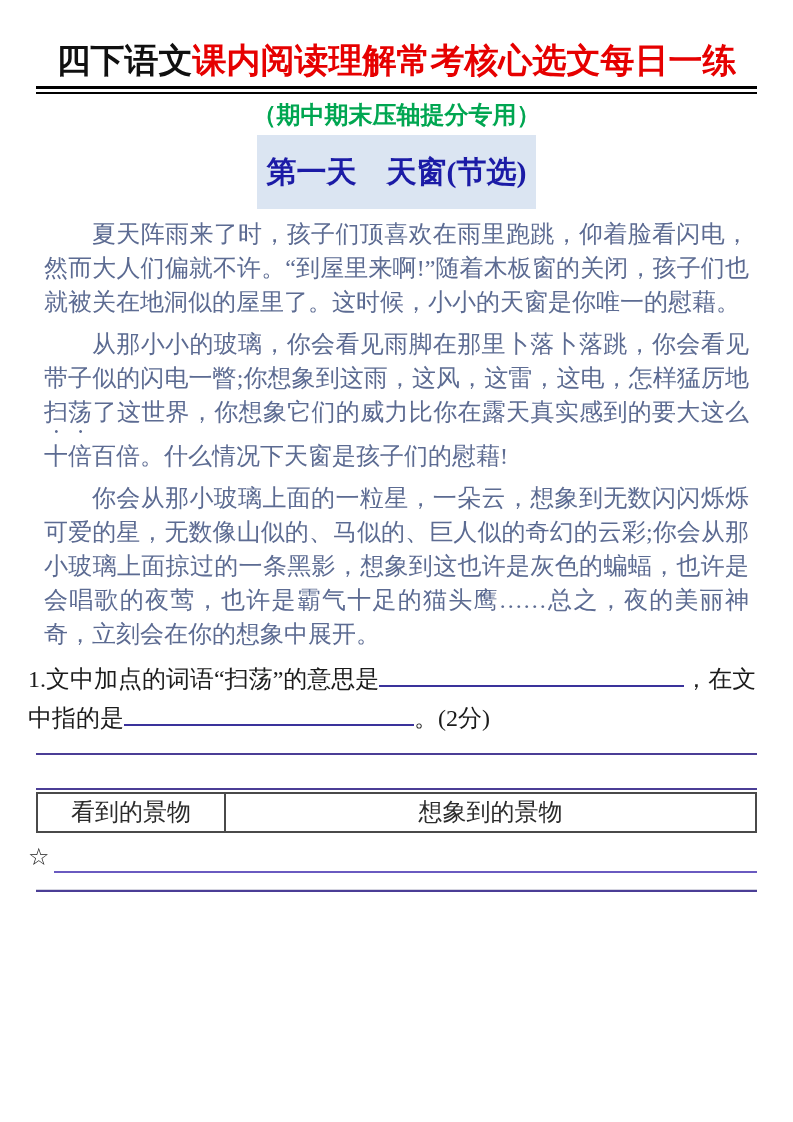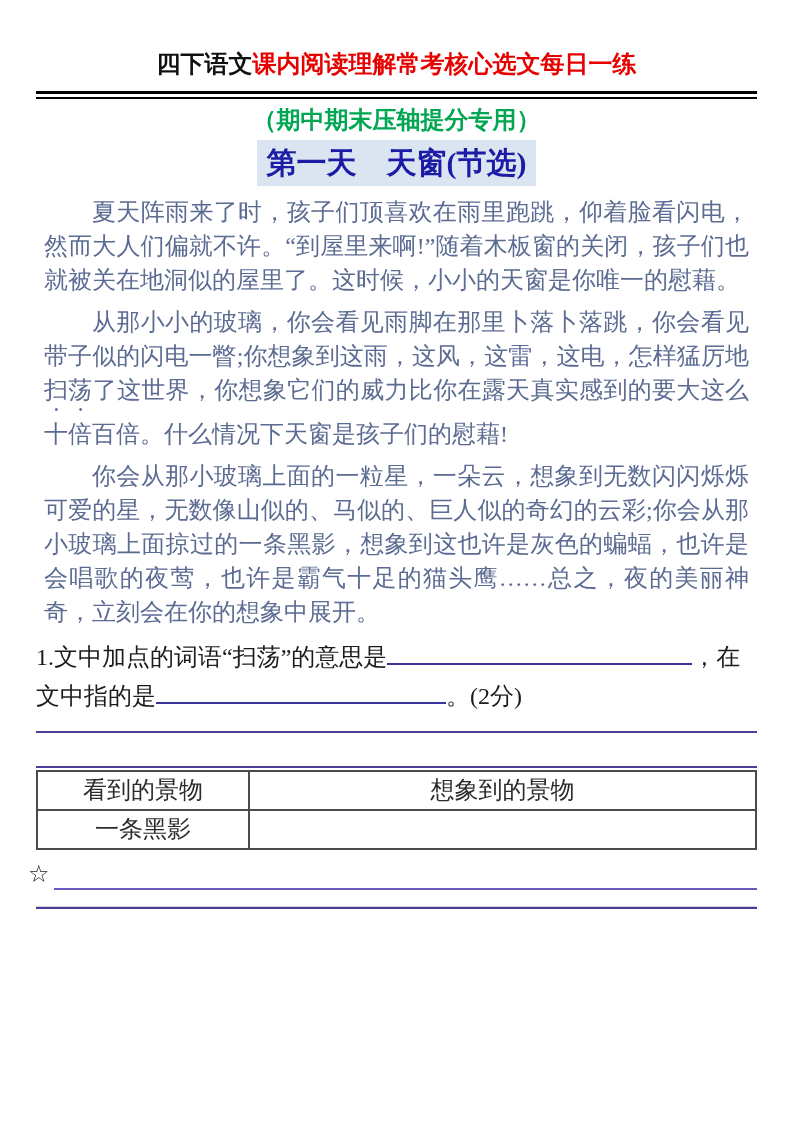--- a/index.html
+++ b/index.html
@@ -3,71 +3,71 @@
 <meta charset="utf-8">
 <style>
   html,body{margin:0;padding:0;background:#ffffff;}
   .page{
     width:793px;height:1122px;box-sizing:border-box;
     padding:38px 36px 0 36px;background:#ffffff;overflow:hidden;
     font-family:"Liberation Serif","DejaVu Serif",serif;
   }
   
   .title{
-    margin:12px;text-align:center;font-size:24px;font-weight:bold;
+    margin:3px;text-align:center;font-size:34px;font-weight:bold;
     line-height:1.2;white-space:nowrap;
   }
   .t-black{color:#101010;}
   .t-red{color:#e60000;}
   .double-rule{
     margin-top:4px;height:3px;
     border-top:3px solid #000;border-bottom:2px solid #000;
   }
   .subtitle{
     margin-top:4px;text-align:center;color:#00a651;
     font-weight:bold;font-size:24px;line-height:34px;
   }
   .heading-wrap{text-align:center;margin-top:3px;line-height:38px;}
   .section-heading{
     display:inline-block;background:#dbe5f2;color:#1b1ba6;
-    font-weight:bold;font-size:30px;padding:4px 10px;line-height:38px;
+    font-weight:bold;font-size:30px;padding:18px 10px;line-height:38px;
   }
   
   .passage{margin-top:8px;}
   .passage p{
     margin:8px;font-size:24px;line-height:34px;color:#5c6b92;
     text-align:justify;text-indent:2em;
   }
   .emph{
     -webkit-text-emphasis:dot;-webkit-text-emphasis-position:under right;
     text-emphasis:dot;text-emphasis-position:under right;
   }
   
   .questions{margin-top:6px;margin-left:-8px;}
   .questions p{
-    margin:8px;font-size:24px;line-height:38px;color:#1b1b1b;text-align:left;
+    margin:0;font-size:24px;line-height:38px;color:#1b1b1b;text-align:left;
   }
   .blank{
     display:inline-block;border-bottom:2px solid #3a329b;
     height:26px;vertical-align:baseline;
   }
   .blank-q1a{width:305px;}
   .blank-q1b{width:290px;}
   
   .ans-line{height:0;border-bottom:2px solid #4b3e96;}
   .ans-line-1{margin-top:16px;}
   .ans-line-2{margin-top:33px;}
   .q3{margin-top:4px;}
   
   .sight-table{
     border-collapse:collapse;width:100%;margin-top:2px;table-layout:fixed;
   }
   .sight-table td{
     border:2px solid #4a4a4a;height:37px;font-size:24px;color:#2b2b2b;
-    text-align:center;padding:0 16px;font-family:"Liberation Serif","DejaVu Serif",serif;
+    text-align:center;padding:0 4px;font-family:"Liberation Serif","DejaVu Serif",serif;
   }
   .col-left{width:178px;}
   
   .star-line{
     display:flex;align-items:flex-end;margin-top:8px;margin-left:-8px;
     font-size:24px;line-height:32px;color:#1b1b1b;
   }
   .star-text{white-space:nowrap;}
   .star-blank{flex:1;border-bottom:2px solid #6a5ac0;height:28px;margin-left:4px;}
   .final-rule{height:0;border-bottom:2px solid #4b3e96;margin-top:16px;border-top:1px solid #d4d4e0;}
@@ -100,24 +100,20 @@
   <div class="ans-line ans-line-1"></div>
   <div class="ans-line ans-line-2"></div>
 
 
   <table class="sight-table">
     <tbody>
       <tr>
         <td class="col-left">看到的景物</td>
         <td>想象到的景物</td>
       </tr>
-      <tr>
-        <td class="col-left">一条黑影</td>
-        <td></td>
-      </tr>
     </tbody>
   </table>
 
   <div class="star-line">
     <span class="star-text">☆</span>
     <span class="star-blank"></span>
   </div>
 
   <div class="final-rule"></div>
 

